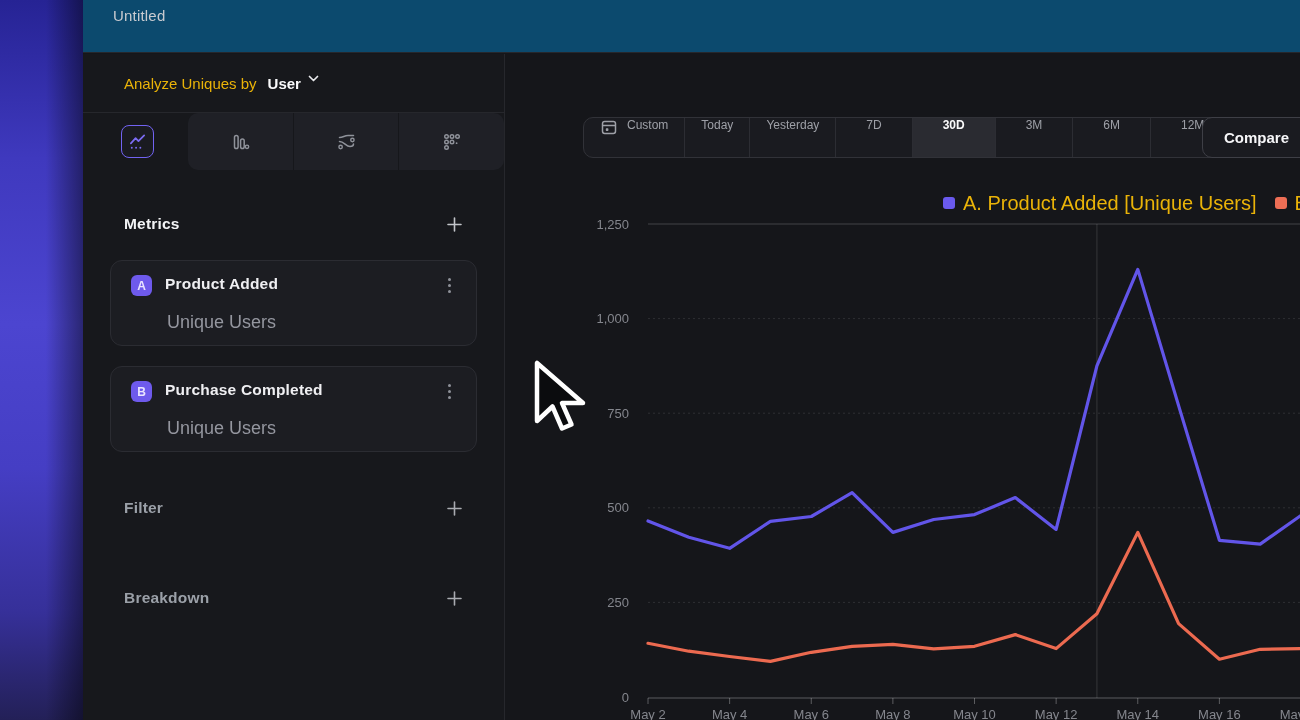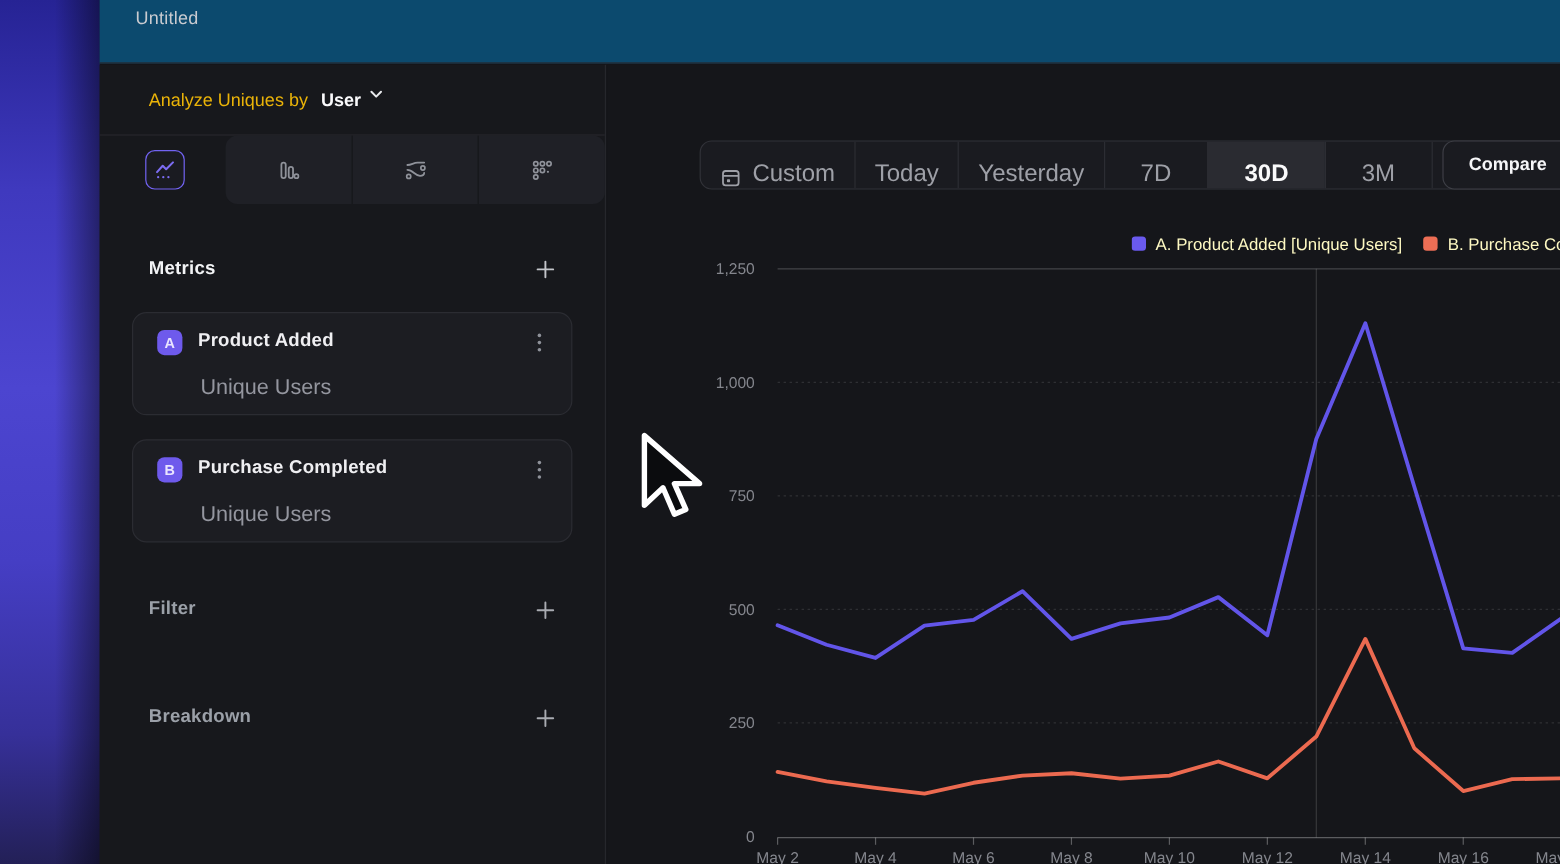--- a/index.html
+++ b/index.html
@@ -88,40 +88,40 @@
   .chart-panel {
     position:absolute; left:506px; top:54px; width:794px; height:666px;
     background:#15161A; overflow:hidden;
   }
   .range-group {
     position:absolute; left:77px; top:63px; height:41px;
     display:flex; align-items:stretch;
     background:#1A1B20; border:1px solid #313238; border-radius:10px; overflow:hidden;
   }
   .range-btn {
-    display:flex; align-items:flex-end; justify-content:center;
-    padding:0 16px; font-size:20px; color:#9EA0A7; cursor:pointer; white-space:nowrap;
+    display:flex; align-items:flex-start; justify-content:center;
+    padding:0 16px; font-size:12px; color:#9EA0A7; cursor:pointer; white-space:nowrap;
   }
   .range-btn + .range-btn { border-left:1px solid #2C2D33; }
   .range-btn.short { padding:0 30px; }
   .range-btn svg { margin-right:9px; }
   .range-btn.selected { background:#2A2B31; color:#FAFAFB; font-weight:700; }
   .compare-btn {
     position:absolute; left:696px; top:63px; width:124px; height:41px;
     border:1px solid #3E3F46; border-radius:10px; background:#1A1B20;
     display:flex; align-items:center; padding-left:21px;
     font-size:15px; font-weight:700; color:#F6F6F8; cursor:pointer;
   }
   .legend {
     position:absolute; left:437px; top:138px; width:357px; height:22px;
     display:flex; align-items:center; white-space:nowrap; overflow:hidden;
   }
   .legend-item { display:flex; align-items:center; margin-right:18px; cursor:pointer; }
   .legend-swatch { width:12px; height:12px; border-radius:3px; margin-right:8px; flex:none; }
-  .legend-label { font-size:14px; color:#fef9c3; }
+  .legend-label { font-size:20px; color:#eab308; }
 
   #chart-svg { position:absolute; left:0; top:0; }
 
   
   .cursor { position:absolute; left:533px; top:359px; z-index:50; pointer-events:none; }
 </style>
 </head>
 <body>
 
 <div id="app">

